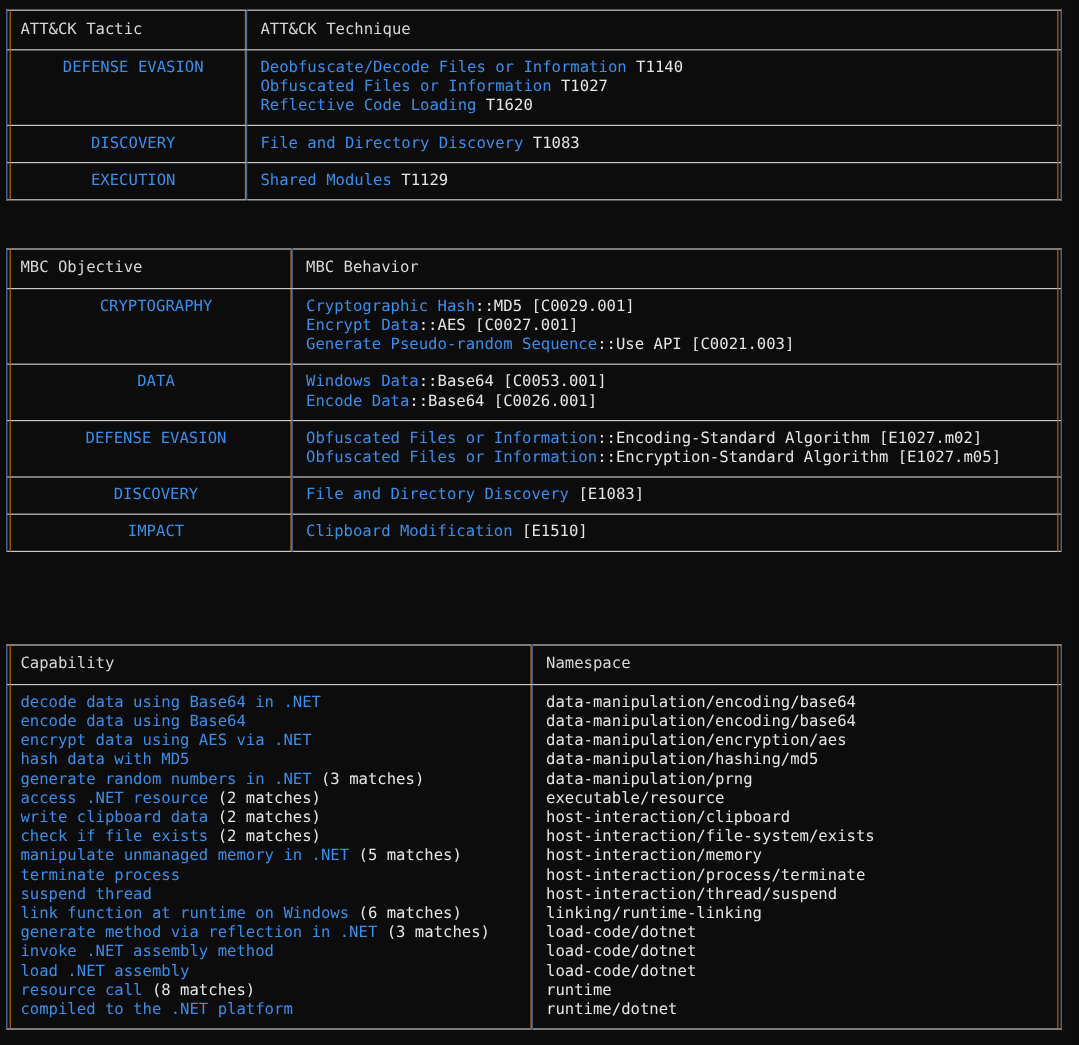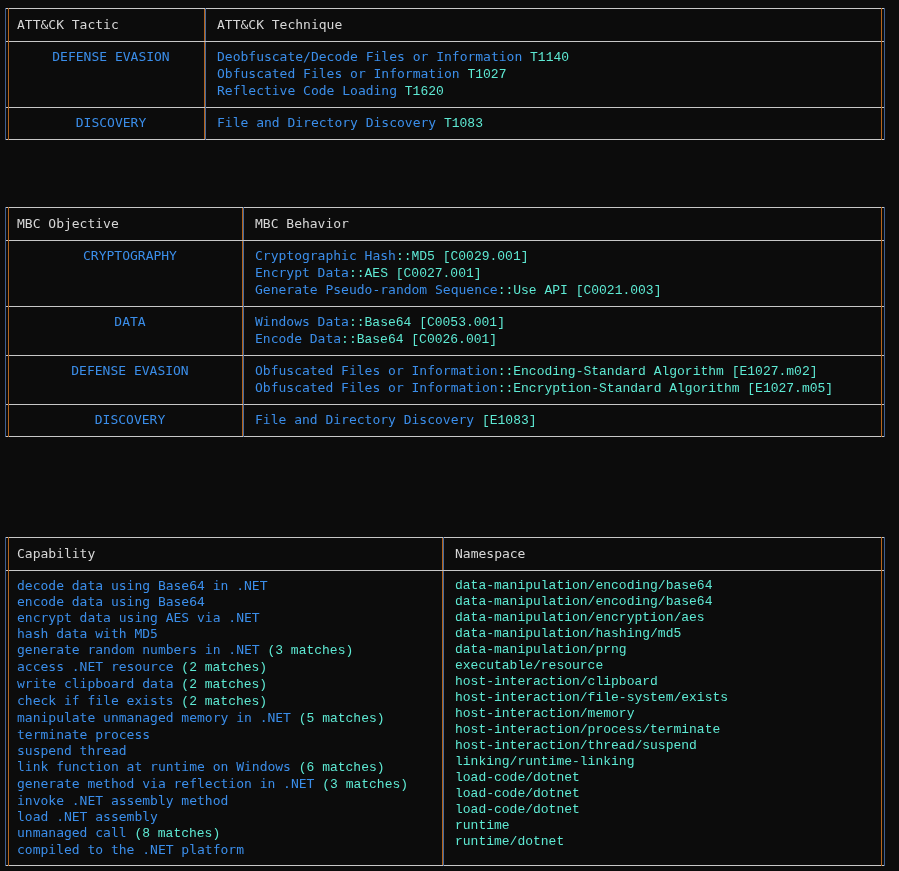--- a/index.html
+++ b/index.html
@@ -95,21 +95,21 @@
     bottom: 0;
     width: 1px;
     pointer-events: none;
   }
   .rstripe-a { right: 0px;  background: #3f5f8f; }
   .rstripe-b { right: 3px;  background: #b5651d; }
 
   .line { white-space: pre; }
 
   .blue  { color: #3b8eea; text-align: center; }
-  .plain { color: #5eead4; font-family: Liberation Mono, monospace; }
+  .plain { color: #e5e5e5; }
   .hdr   { color: #d7d7d7; }
 </style>
 </head>
 <body>
 
 <div class="page">
 
   <div class="tblwrap" id="attack-wrap" style="top:8px;">
     <span class="rstripe-a"></span>
     <span class="rstripe-b"></span>
@@ -136,20 +136,28 @@
             </td>
           </tr>
           <tr>
             <td class="col-a">
               <div class="line blue">DISCOVERY</div>
             </td>
             <td>
               <div class="line"><span class="blue">File and Directory Discovery</span><span class="plain"> T1083</span></div>
             </td>
           </tr>
+          <tr>
+            <td class="col-a">
+              <div class="line blue">EXECUTION</div>
+            </td>
+            <td>
+              <div class="line"><span class="blue">Shared Modules</span><span class="plain"> T1129</span></div>
+            </td>
+          </tr>
         </tbody>
     </table>
   </div>
 
   <div class="tblwrap" id="mbc-wrap" style="top:207px;">
     <span class="rstripe-a"></span>
     <span class="rstripe-b"></span>
     <table class="rich" id="mbc-table">
       <colgroup>
           <col style="width:238px">
@@ -191,20 +199,28 @@
             </td>
           </tr>
           <tr>
             <td class="col-a">
               <div class="line blue">DISCOVERY</div>
             </td>
             <td>
               <div class="line"><span class="blue">File and Directory Discovery</span><span class="plain"> [E1083]</span></div>
             </td>
           </tr>
+          <tr>
+            <td class="col-a">
+              <div class="line blue">IMPACT</div>
+            </td>
+            <td>
+              <div class="line"><span class="blue">Clipboard Modification</span><span class="plain"> [E1510]</span></div>
+            </td>
+          </tr>
         </tbody>
     </table>
   </div>
 
   <div class="tblwrap" id="cap-wrap" style="top:537px;">
     <span class="rstripe-a"></span>
     <span class="rstripe-b"></span>
     <table class="rich" id="cap-table">
       <colgroup>
           <col style="width:438px">
@@ -227,21 +243,21 @@
               <div class="line"><span class="blue">access .NET resource</span><span class="plain"> (2 matches)</span></div>
               <div class="line"><span class="blue">write clipboard data</span><span class="plain"> (2 matches)</span></div>
               <div class="line"><span class="blue">check if file exists</span><span class="plain"> (2 matches)</span></div>
               <div class="line"><span class="blue">manipulate unmanaged memory in .NET</span><span class="plain"> (5 matches)</span></div>
               <div class="line"><span class="blue">terminate process</span></div>
               <div class="line"><span class="blue">suspend thread</span></div>
               <div class="line"><span class="blue">link function at runtime on Windows</span><span class="plain"> (6 matches)</span></div>
               <div class="line"><span class="blue">generate method via reflection in .NET</span><span class="plain"> (3 matches)</span></div>
               <div class="line"><span class="blue">invoke .NET assembly method</span></div>
               <div class="line"><span class="blue">load .NET assembly</span></div>
-              <div class="line"><span class="blue">unmanaged call</span><span class="plain"> (8 matches)</span></div>
+              <div class="line"><span class="blue">resource call</span><span class="plain"> (8 matches)</span></div>
               <div class="line"><span class="blue">compiled to the .NET platform</span></div>
             </td>
             <td>
               <div class="line plain">data-manipulation/encoding/base64</div>
               <div class="line plain">data-manipulation/encoding/base64</div>
               <div class="line plain">data-manipulation/encryption/aes</div>
               <div class="line plain">data-manipulation/hashing/md5</div>
               <div class="line plain">data-manipulation/prng</div>
               <div class="line plain">executable/resource</div>
               <div class="line plain">host-interaction/clipboard</div>

